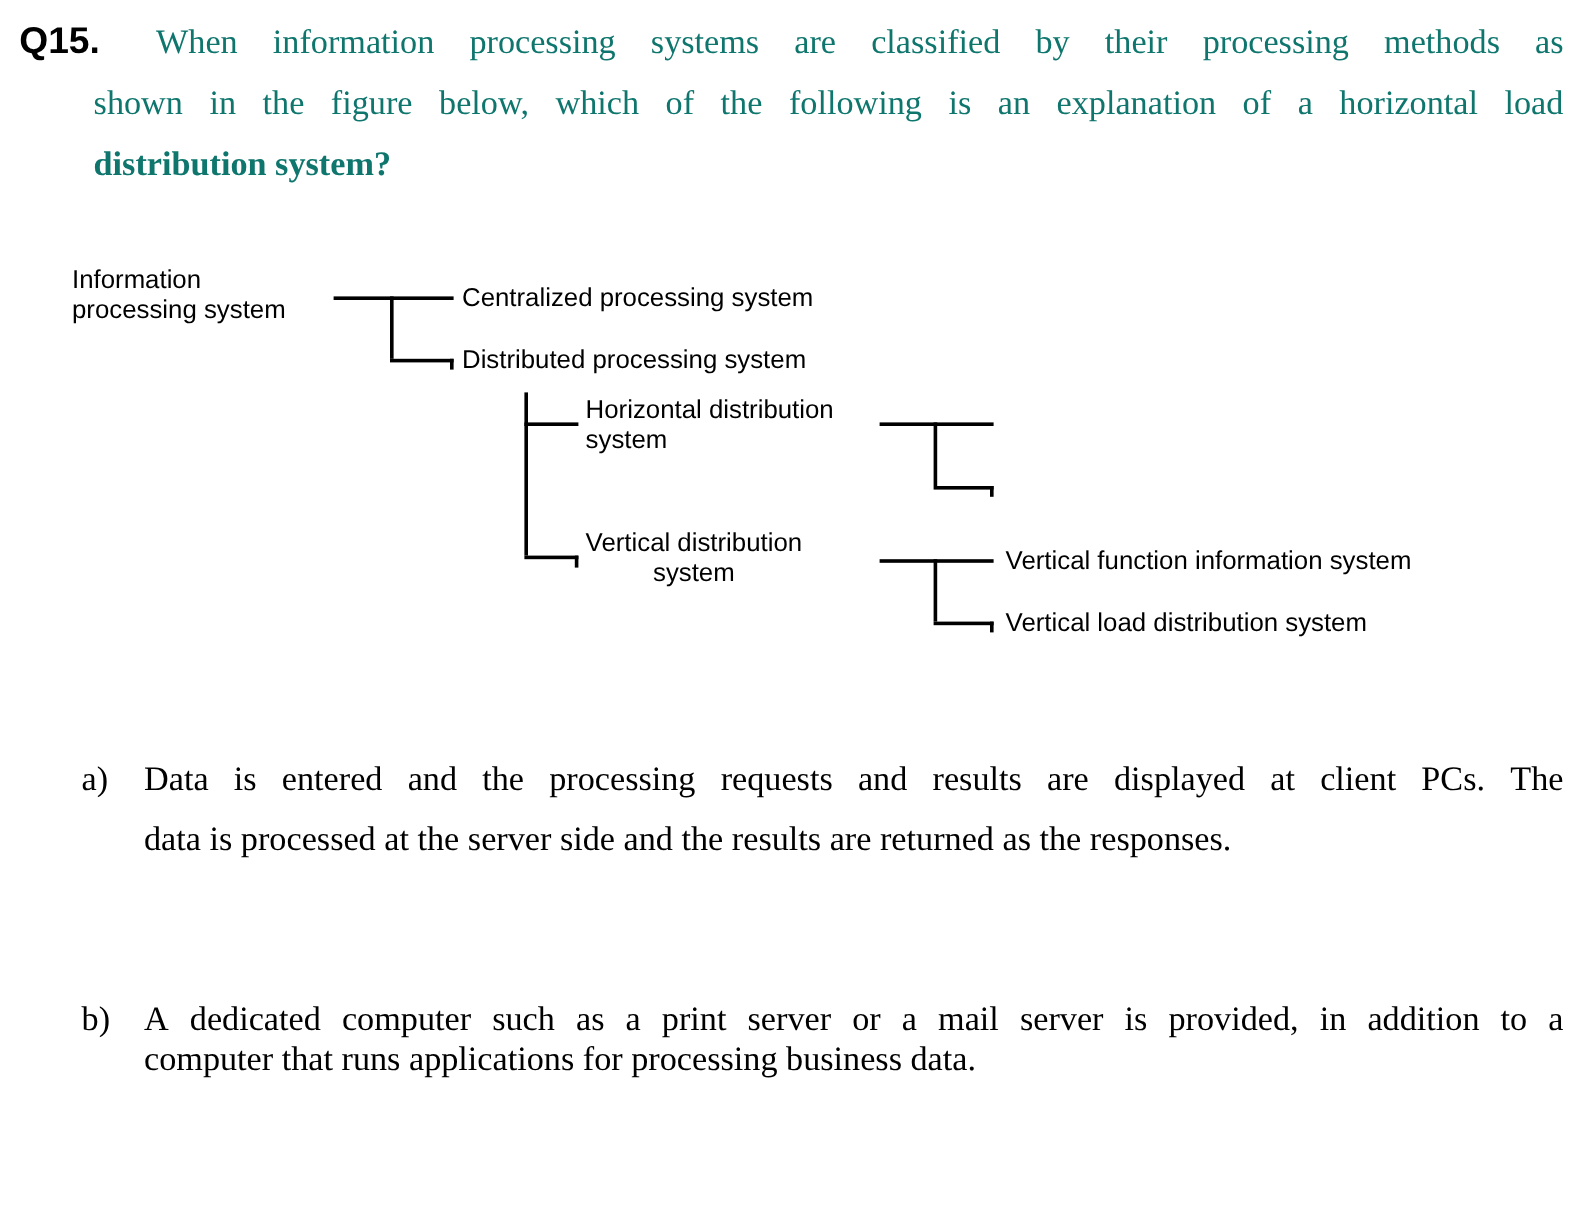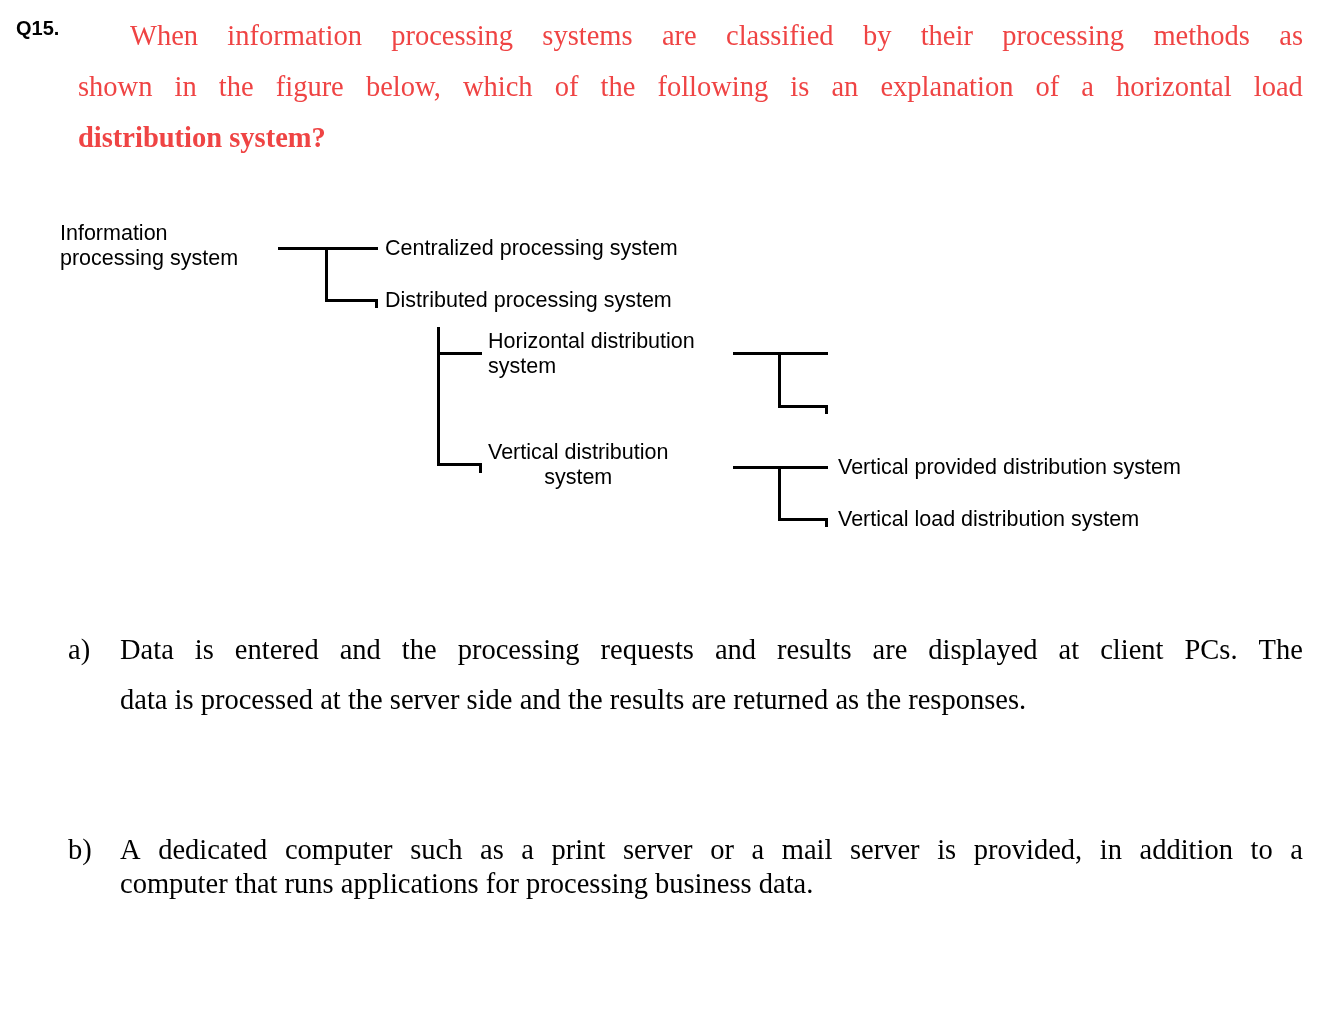--- a/index.html
+++ b/index.html
@@ -22,29 +22,29 @@
     left: 0;
     top: 0;
     width: 1330px;
   }
   #q-number {
     position: absolute;
     left: 16px;
     top: 18px;
     font-family: "Liberation Sans", "DejaVu Sans", sans-serif;
     font-weight: bold;
-    font-size: 20px;
+    font-size: 31px;
     line-height: 1;
   }
   .q-just {
     position: absolute;
     font-size: 28.5px;
     display: flex;
     justify-content: space-between;
-    color: #ef4444;
+    color: #0f766e;
   }
   .q-just.noj { display: block; font-weight: bold; }
 
   
   #tree-diagram {
     position: absolute;
     left: 0;
     top: 190px;
     width: 1330px;
     height: 380px;
@@ -172,21 +172,21 @@
   <div class="vline" style="left:778px; top:162px; height:53px;"></div>
   <div class="hline" style="left:778px; top:215px; width:50px;"></div>
   <div class="tick" style="left:825px; top:215px; height:9px;"></div>
 
 
   <div class="hline" style="left:733px; top:276px; width:95px;"></div>
   <div class="vline" style="left:778px; top:276px; height:52px;"></div>
   <div class="hline" style="left:778px; top:328px; width:50px;"></div>
   <div class="tick" style="left:825px; top:328px; height:9px;"></div>
 
-  <div class="node-label" style="left:838px; top:265px;">Vertical provided distribution system</div>
+  <div class="node-label" style="left:838px; top:265px;">Vertical function information system</div>
   <div class="node-label" style="left:838px; top:317px;">Vertical load distribution system</div>
 </div>
 
 <div id="options-block">
 
   <div class="opt" style="top:12px;">
     <div class="opt-marker" style="top:12px;">a)</div>
     <div class="opt-line" id="o0l0" style="top:12px;">
         <span class="w">Data</span>
         <span class="w">is</span>

